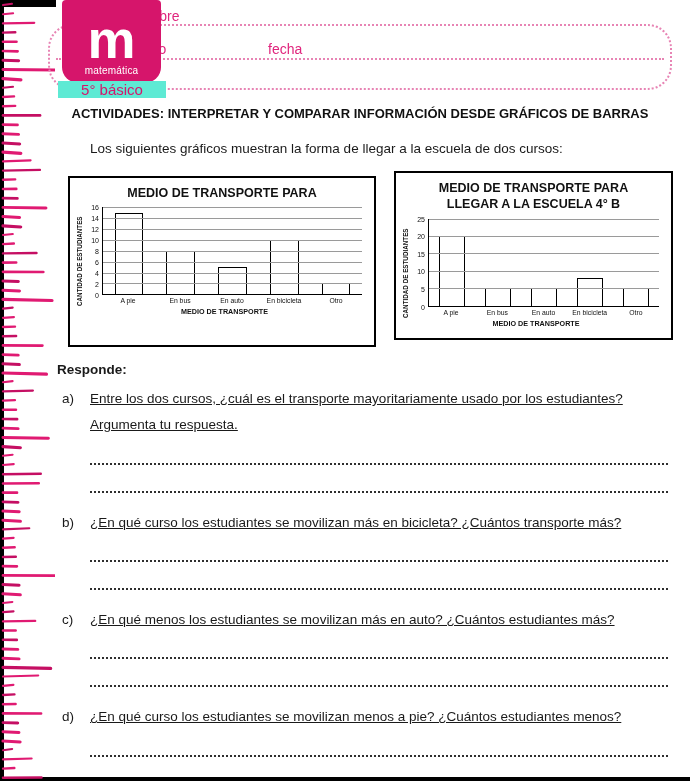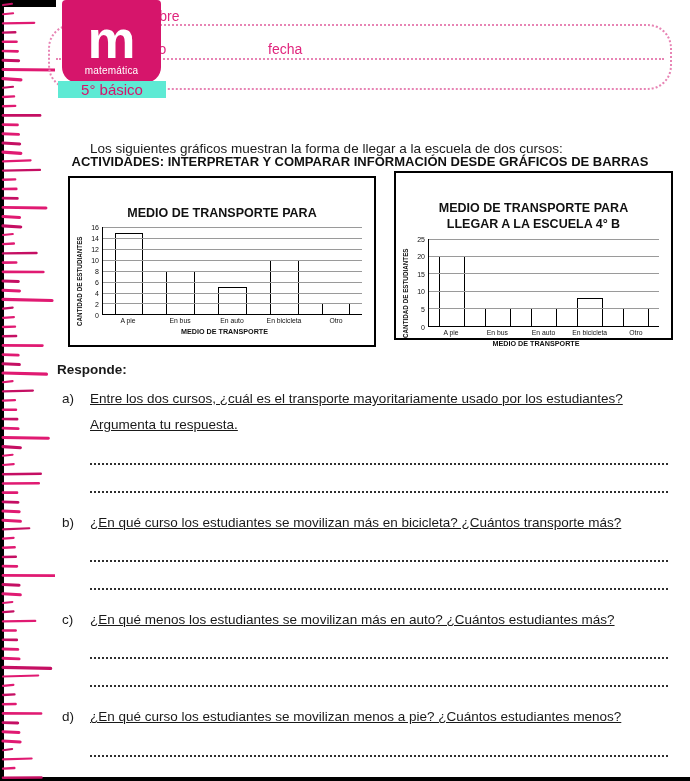--- a/index.html
+++ b/index.html
@@ -43,33 +43,33 @@
   }
   .logo .logo-name { color: #fff; font-size: 10px; padding-bottom: 7px; letter-spacing: 0.2px; }
   .grade {
     position: absolute; left: 58px; top: 81px; width: 108px; text-align: center;
     color: var(--pink); font-size: 15px; background: #5eead4; z-index: 3; padding: 0 2px;
   }
 
   
   .heading {
     position: absolute; left: 70px; top: 106px; width: 580px;
-    font-weight: bold; font-size: 13px; text-align: center; color: #111; margin-top: 48px;
+    font-weight: bold; font-size: 13px; text-align: center; color: #111;
   }
   .intro {
     position: absolute; left: 90px; top: 141px; width: 580px;
     font-size: 13.5px;
   }
 
   
   .charts-row { position: absolute; left: 68px; top: 171px; display: flex; gap: 18px; }
   .chart-box { border: 2px solid #000; background: #fff; padding-top: 7px; }
   .chart-box.a { width: 308px; height: 171px; margin-top: 5px; }
   .chart-box.b { width: 279px; height: 169px; }
-  .chart-title { text-align: center; font-weight: bold; font-size: 12.5px; line-height: 1.3; color: #111; margin-top: 20px; }
+  .chart-title { text-align: center; font-weight: bold; font-size: 12.5px; line-height: 1.3; color: #111; }
   .chart-area { display: flex; margin: 6px 12px 0 6px; }
   .ylab {
     writing-mode: vertical-rl; transform: rotate(180deg);
     font-size: 6.3px; font-weight: bold; text-align: center;
     width: 11px; color: #111;
   }
   .plot-col { flex: 1; }
   .plot-wrap { display: flex; }
   .yticks { position: relative; width: 15px; }
   .ytick {

